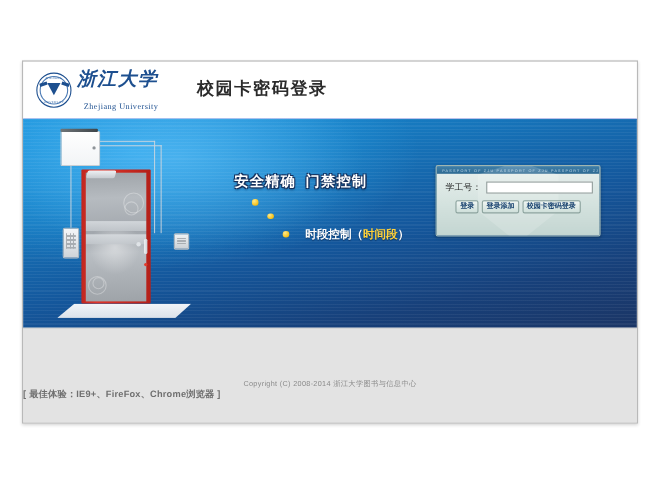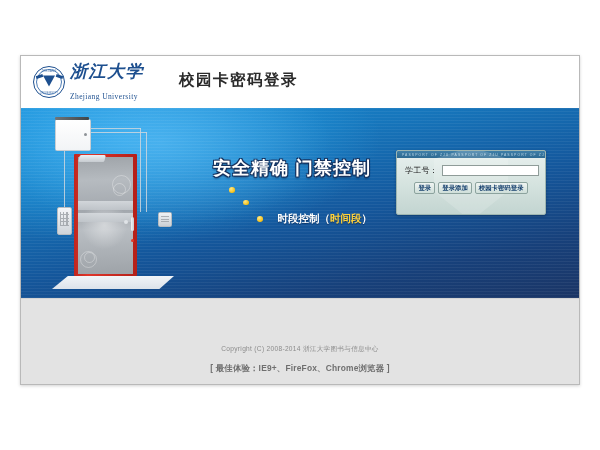--- a/index.html
+++ b/index.html
@@ -22,20 +22,21 @@
     overflow: hidden;
   }
 
   
   #header {
     position: absolute;
     left: 0; top: 0;
     width: 100%; height: 52px;
     background: #ffffff;
     border-bottom: 1px solid #6d28d9;
+    text-align: right;
   }
 
   #logo-block {
     position: absolute;
     left: 12px; top: 9px;
     height: 34px;
     display: flex;
     align-items: center;
     gap: 5px;
   }
@@ -287,29 +288,30 @@
   .wire.w4 { left: 46px; top: 18px;  width: 58px;  height: 1.4px; }
   .wire.w5 { left: 103px; top: 18px; width: 1.4px; height: 80px; }
 
   
   #slogan {
     position: absolute;
     left: 192px; top: 48px;
     width: 210px;
   }
   #slogan-main {
-    font-size: 18px;
+    font-size: 13px;
     font-weight: bold;
     color: #ffffff;
     letter-spacing: 1px;
     white-space: nowrap;
     text-shadow:
       -1px -1px 0 #15305c, 1px -1px 0 #15305c,
       -1px  1px 0 #15305c, 1px  1px 0 #15305c,
        0    2px 2px rgba(8,28,60,.55);
+    font-family: Liberation Mono, monospace;
   }
   .bullet-row {
     display: flex;
     align-items: center;
     gap: 6px;
     margin-top: 7px;
     font-size: 10.5px;
     font-weight: bold;
     color: #ffffff;
     white-space: nowrap;
@@ -472,22 +474,22 @@
   #copyright {
     position: absolute;
     left: 0; right: 0; top: 46px;
     text-align: center;
     font-size: 6.6px;
     color: #8b8b8b;
     letter-spacing: .3px;
   }
   #browser-note {
     position: absolute;
-    left: 0; right: 0; top: 64px;
-    text-align: center;
+    left: 0; right: 0; top: 54px;
+    text-align: left;
     font-size: 8.4px;
     font-weight: bold;
     color: #6f6f6f;
     letter-spacing: .2px;
   }
 </style>
 </head>
 <body>
 
 <div id="page">

